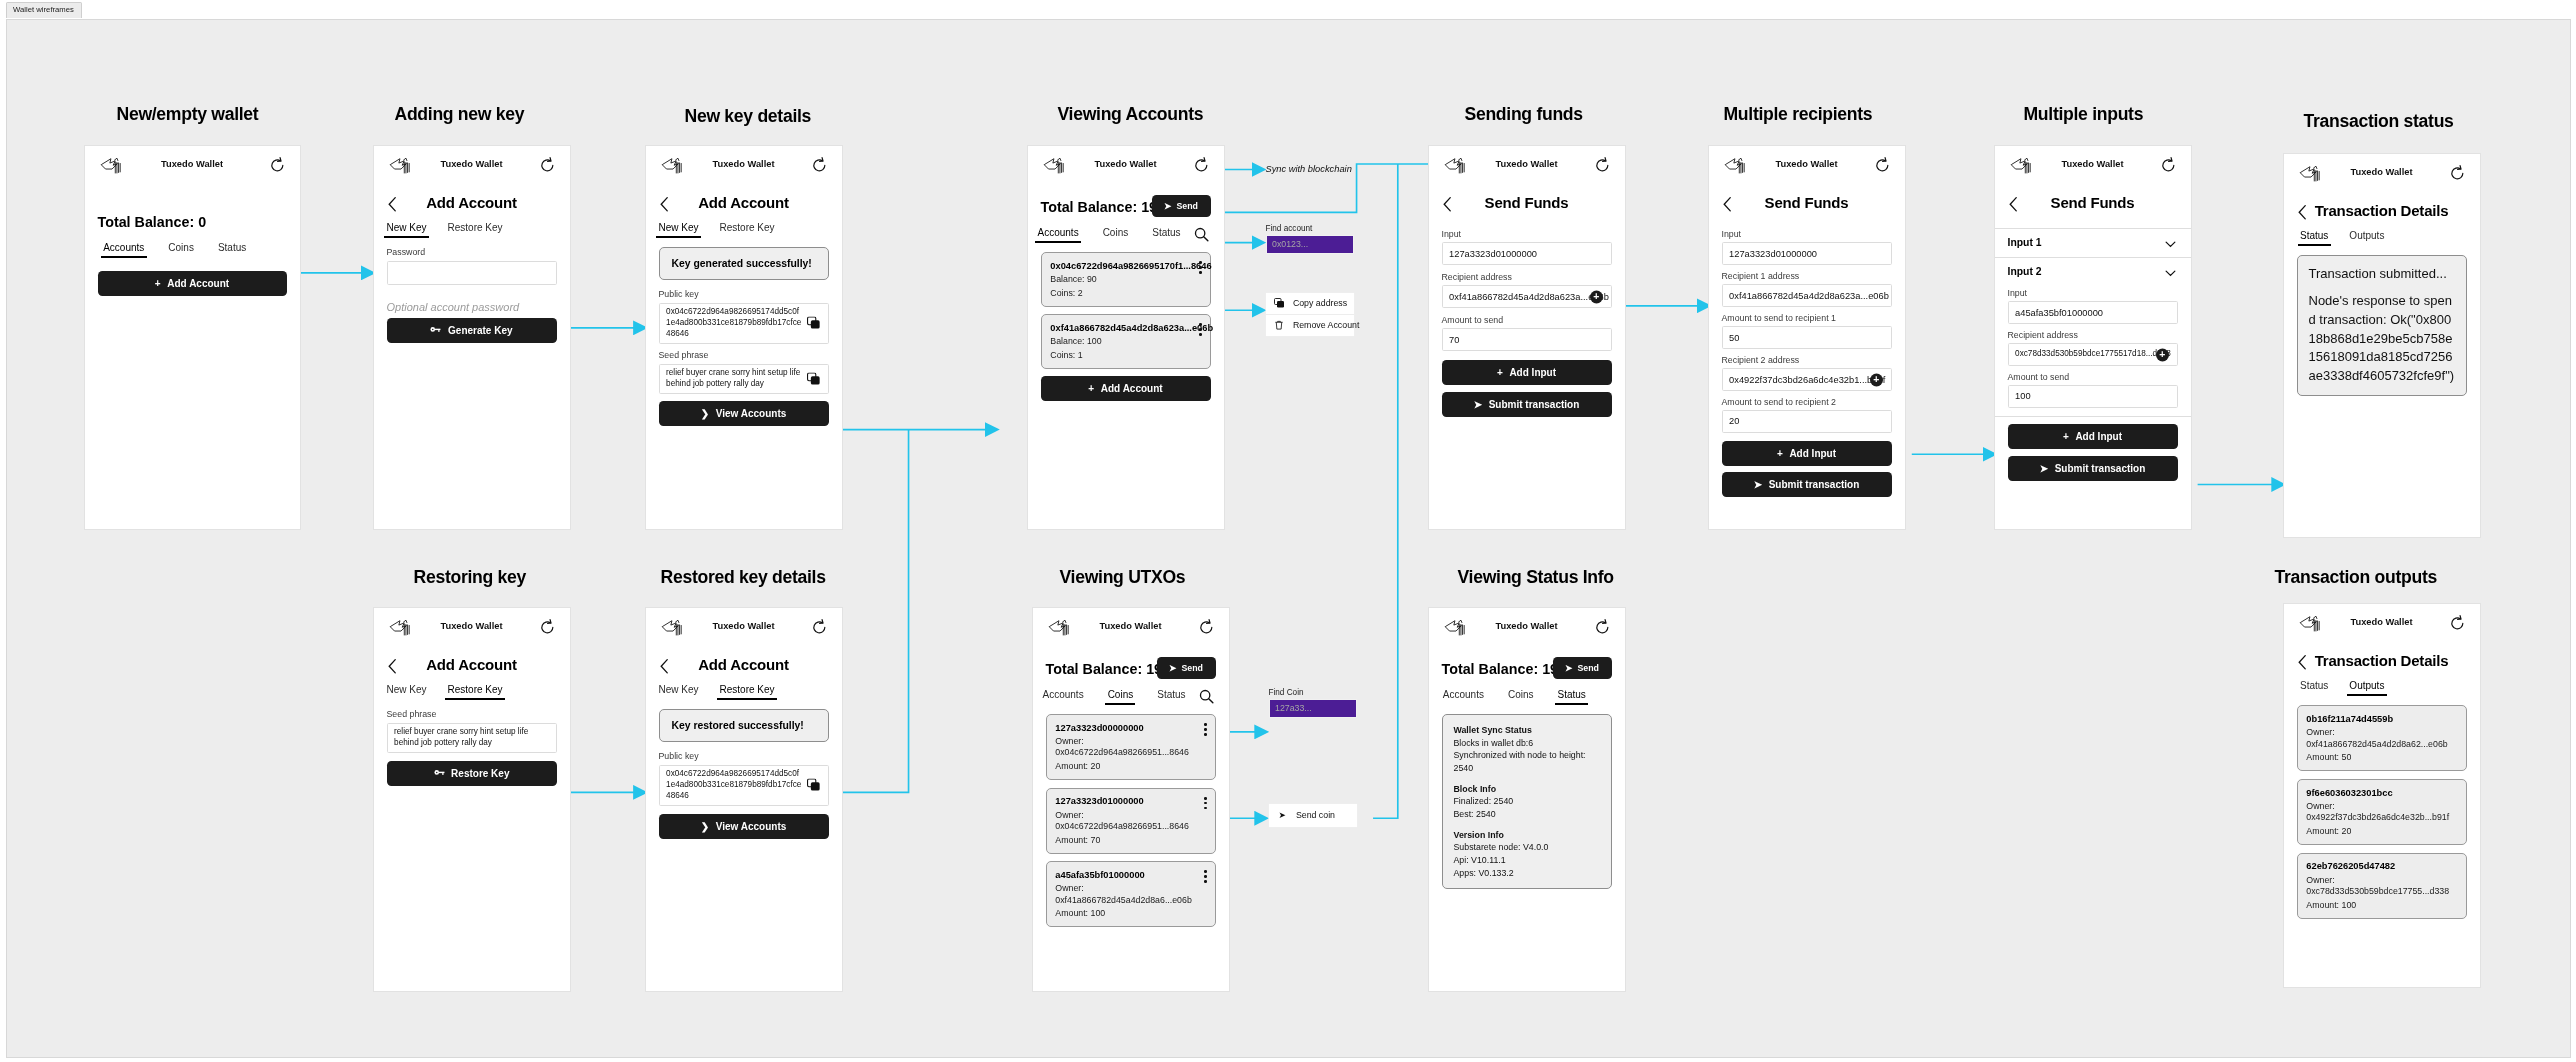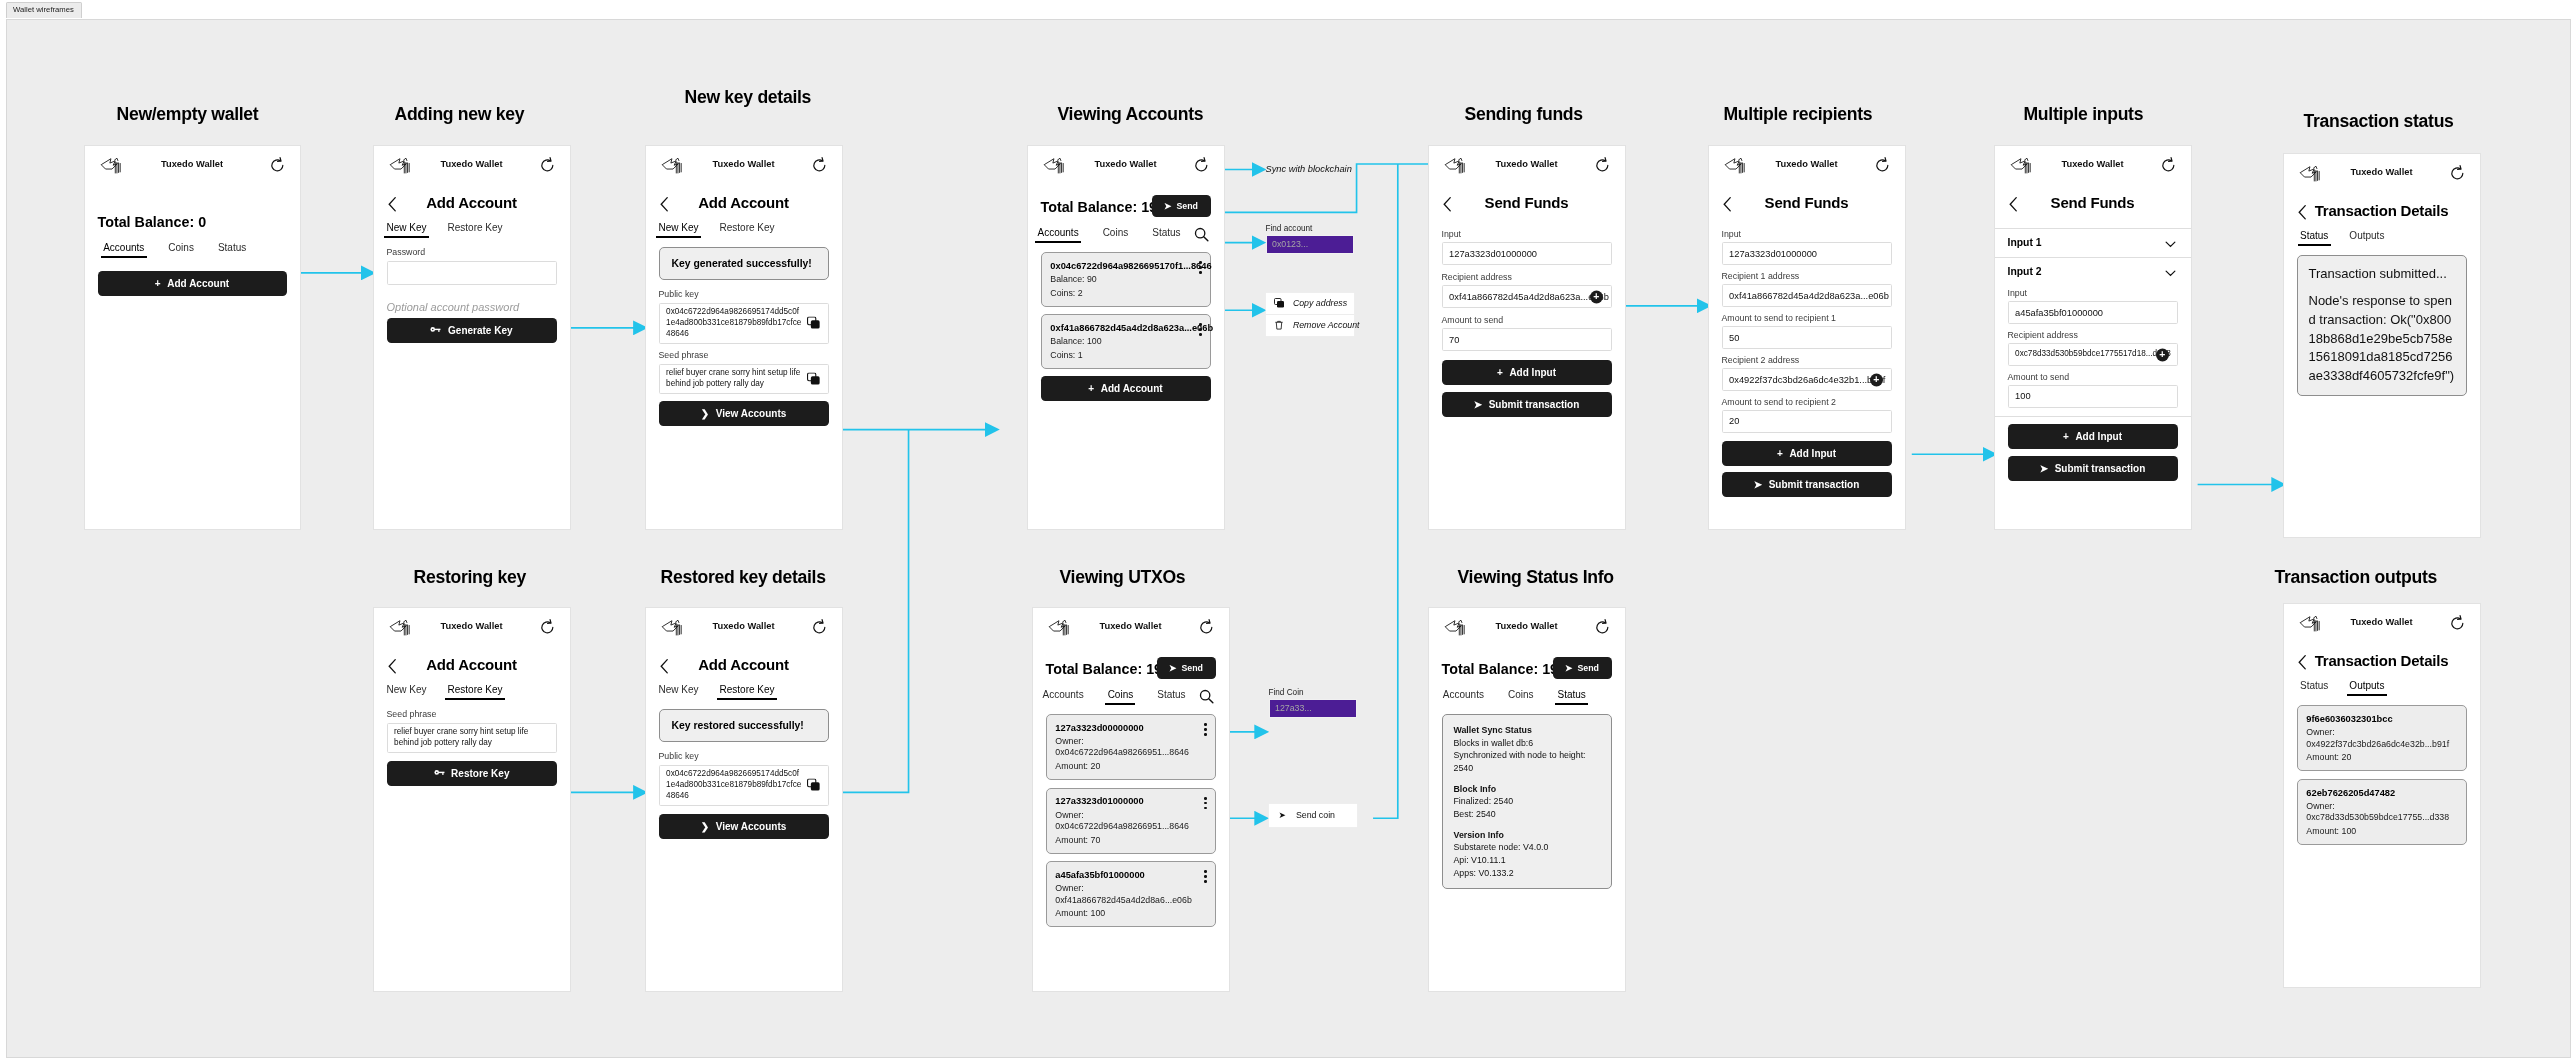--- a/index.html
+++ b/index.html
@@ -205,21 +205,21 @@
       <path d="M 2945,520 L 3095,520" marker-end="url(#ah)"></path>
 
       <path d="M 3465,790 L 3615,790" marker-end="url(#ah)"></path>
 
       <path d="M 3985,845 L 4140,845" marker-end="url(#ah)"></path>
     </g>
   </svg>
 
   <div class="sect-title" style="left:110px; top:84px;">New/empty wallet</div>
   <div class="sect-title" style="left:388px; top:84px;">Adding new key</div>
-  <div class="sect-title" style="left:667px; top:67px;padding-left:11px;">New key details</div>
+  <div class="sect-title" style="left:667px; top:86px;padding-left:11px;">New key details</div>
   <div class="sect-title" style="left:1051px; top:84px;">Viewing Accounts</div>
   <div class="sect-title" style="left:1458px; top:84px;">Sending funds</div>
   <div class="sect-title" style="left:1717px; top:84px;">Multiple recipients</div>
   <div class="sect-title" style="left:2017px; top:84px;">Multiple inputs</div>
   <div class="sect-title" style="left:2297px; top:91px;">Transaction status</div>
 
   <div class="sect-title" style="left:407px; top:547px;">Restoring key</div>
   <div class="sect-title" style="left:654px; top:547px;">Restored key details</div>
   <div class="sect-title" style="left:1053px; top:547px;">Viewing UTXOs</div>
   <div class="sect-title" style="left:1451px; top:547px;">Viewing Status Info</div>
@@ -467,21 +467,21 @@
     </div>
   </div>
 
   <div class="anno" style="left:1259px; top:144px;">Sync with blockchain</div>
 
   <div class="side-field" style="left:1259px; top:204px;">
     <div class="lbl">Find account</div>
     <div class="box">0x0123...</div>
   </div>
 
-  <div class="popup" style="left:1259px; top:273px; width:88px;font-style:italic;">
+  <div class="popup" style="left:1259px; top:273px; width:88px;">
     <div class="popup-item">
       <span class="ic">
         <svg viewBox="0 0 22 20" width="11" height="10">
             <rect x="1" y="1" width="13" height="12" rx="2" fill="none" stroke="#111" stroke-width="1.8"></rect>
             <rect x="6" y="6" width="14" height="13" rx="2.5" fill="#111"></rect>
           </svg>
       </span>
       <span>Copy address</span>
     </div>
     <div class="popup-item">
@@ -1044,20 +1044,25 @@
         </span>
         <span class="scr-title">Transaction Details</span>
       </div>
 
       <div class="tabs narrow" style="padding:0 16.5px;">
         <span class="tab">Status</span>
         <span class="tab active">Outputs</span>
       </div>
 
       <div class="card">
+        <div class="ttl">0b16f211a74d4559b</div>
+        <div class="ln">Owner: 0xf41a866782d45a4d2d8a62...e06b</div>
+        <div class="ln">Amount: 50</div>
+      </div>
+      <div class="card">
         <div class="ttl">9f6e6036032301bcc</div>
         <div class="ln">Owner: 0x4922f37dc3bd26a6dc4e32b...b91f</div>
         <div class="ln">Amount: 20</div>
       </div>
       <div class="card">
         <div class="ttl">62eb7626205d47482</div>
         <div class="ln">Owner: 0xc78d33d530b59bdce17755...d338</div>
         <div class="ln">Amount: 100</div>
       </div>
     </div>

